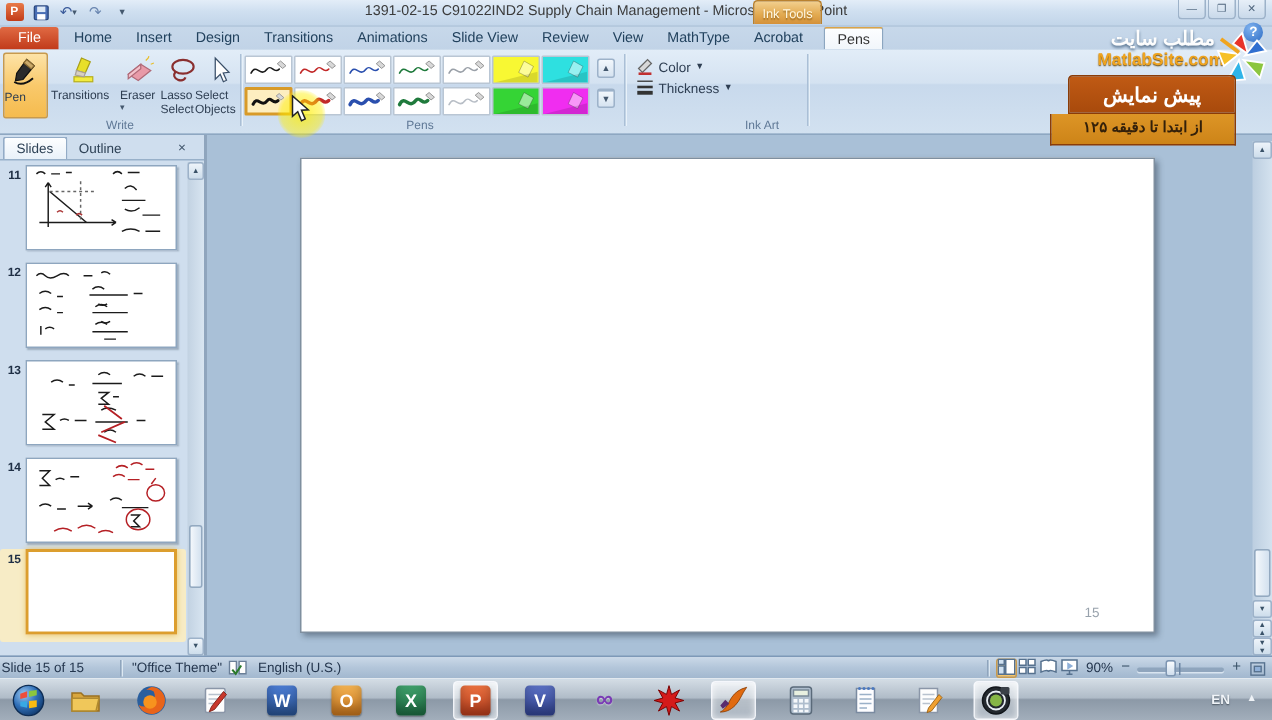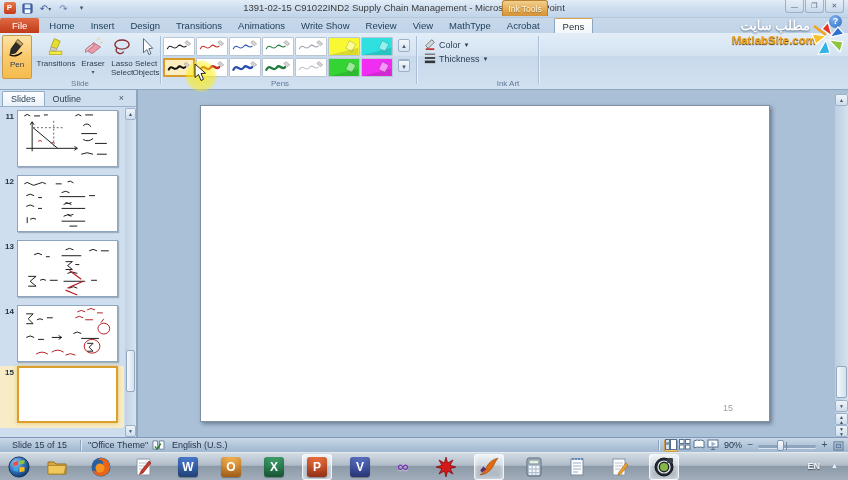--- a/index.html
+++ b/index.html
@@ -34,21 +34,21 @@
     border-top:1px solid #dba448; color:#333; border-radius:2px 2px 0 0; }
 
   
   #ribbon { position:absolute; left:0; top:33px; width:848px; height:57px;
     background:linear-gradient(180deg,#e2edf8 0%,#d4e2f1 40%,#c8d9ec 42%,#d2e1f0 100%);
     border-bottom:1px solid #8ea7c1; }
   .group-label { position:absolute; bottom:1px; font-size:8px; color:#5f7896; text-align:center; }
   .vdiv { position:absolute; top:3px; height:48px; width:1px; background:#aabfd6; box-shadow:1px 0 0 #e8f1f9; }
 
   
-  .wbtn { position:absolute; top:2px; height:44px; text-align:center; border-radius:2px; }
+  .wbtn { position:absolute; top:2px; height:44px; text-align:left; border-radius:2px; }
   .wbtn .wicon { height:22px; display:flex; justify-content:center; padding-top:2px; }
   .wbtn .wicon svg { width:20px; height:20px; }
   .wbtn .wlabel { font-size:8px; color:#2e3e52; line-height:9px; padding-top:2px; }
   .wbtn.sel { background:linear-gradient(180deg,#fde3a7,#f9c96b 50%,#f5bb4e); border:1px solid #c headhunter; }
   .wbtn.sel { border:1px solid #c79a4e; }
   .dd { font-size:6px; color:#44586e; display:block; }
 
   
   #pens-gallery { position:absolute; left:163px; top:4px; width:232px; height:41px; }
   .pen-cell { position:absolute; width:32px; height:19px; background:#fff; border:1px solid #b9c6d4; border-radius:1px; }
@@ -179,21 +179,21 @@
     </div>
   </div>
 
   <div id="tabrow">
       <div class="rtab file">File</div>
       <div class="rtab">Home</div>
       <div class="rtab">Insert</div>
       <div class="rtab">Design</div>
       <div class="rtab">Transitions</div>
       <div class="rtab">Animations</div>
-      <div class="rtab">Write Show</div>
+      <div class="rtab">Slide View</div>
       <div class="rtab">Review</div>
       <div class="rtab">View</div>
       <div class="rtab">MathType</div>
       <div class="rtab" style="margin-right: 6px;">Acrobat</div>
       <div class="rtab active">Pens</div>
     </div>
 
   <div id="ribbon">
     <div id="write-group">
         <div class="wbtn sel" style="left: 2px; width: 30px;">
@@ -326,21 +326,21 @@
         </div>
         <div class="pen-cell" style="left: 198px; top: 21px; background: rgb(240, 45, 240);">
           <svg viewBox="0 0 32 19">
             <path d="M22,3 l7,4 -4,8 -7,-3.5 z" fill="rgba(255,255,255,0.5)" stroke="rgba(0,0,0,0.25)" stroke-width="0.7"></path>
             <path d="M0,19 L32,19 L32,11 Z" fill="rgba(0,0,0,0.12)"></path>
           </svg>
         </div>
       </div>
     <div class="gal-btn" style="left:398px; top:6px;">▲</div>
     <div class="gal-btn" style="left:398px; top:26px; border-top-width:2px;">▼</div>
-    <div class="group-label" style="left:20px; width:120px;">Slide</div>
+    <div class="group-label" style="left:20px; width:120px;">Write</div>
     <div class="group-label" style="left:220px; width:120px;">Pens</div>
     <div class="vdiv" style="left:416px"></div>
     <div class="small-btn" style="left:424px; top:5px;">
       <span><svg viewBox="0 0 14 14">
             <path d="M2,9 L9,2 L12,5 L5,12 Z" fill="#d8d8d8" stroke="#666"></path>
             <rect x="2" y="12" width="10" height="2" fill="#c03030"></rect>
           </svg></span>
       <span>Color</span>
       <span style="font-size:6px;">▼</span>
     </div>
@@ -375,20 +375,24 @@
           <path d="M34,14 L20,17 L28,7 Z" fill="#2f6fd0"></path>
           <path d="M30,32 L19,20 L33,22 Z" fill="#8cc63f"></path>
           <path d="M8,34 L16,20 L20,33 Z" fill="#2fb4e8"></path>
           <path d="M2,14 L16,16 L6,24 Z" fill="#f6c026"></path>
           <path d="M4,6 Q12,12 16,15" fill="none" stroke="#f0a41e" stroke-width="2.5"></path>
         </g>
       </svg>
     </div>
   </div>
 
+  <div id="banner">
+    <div id="banner-title">پیش نمایش</div>
+    <div id="banner-sub">از ابتدا تا دقیقه ۱۲۵</div>
+  </div>
 
   <div id="main">
     <div id="left-panel">
       <div id="panel-tabs">
         <div class="ptab active">Slides</div>
         <div class="ptab">Outline</div>
       </div>
       <div id="panel-close">×</div>
       <div id="thumb-list" style="position: absolute; left: 0px; top: 18px; width: 124px; height: 329px;">
           <div class="slide-row" style="top: 2px; height: 62px;">
@@ -471,21 +475,21 @@
         <div class="scroll-btn" style="top:0; width:13px;">▲</div>
         <div class="scroll-thumb" style="top:272px; height:32px; width:11px;"></div>
         <div class="scroll-btn" style="top:306px; width:13px;">▼</div>
         <div class="scroll-btn" style="top:319px; width:13px; line-height:5px; padding-top:1px;">▲<br>▲</div>
         <div class="scroll-btn" style="top:331px; width:13px; line-height:5px; padding-top:1px;">▼<br>▼</div>
       </div>
     </div>
   </div>
 
   <div id="statusbar">
-    <div class="sb-item" style="left:12px;">Slide 15 of 15</div>
+    <div class="sb-item" style="left:1px;">Slide 15 of 15</div>
     <div class="sb-sep" style="left:80px;"></div>
     <div class="sb-item" style="left:88px;">"Office Theme"</div>
     <div class="sb-item" style="left:152px; top:2px;">
       <svg width="13" height="11" viewBox="0 0 14 12">
           <path d="M1,1 h5 v9 h-5 z M8,1 h5 v9 h-5 z" fill="#fdfdfd" stroke="#6a7f98"></path>
           <path d="M3,7 l2.5,3 4,-6" stroke="#2a7a2a" fill="none" stroke-width="1.5"></path>
         </svg>
     </div>
     <div class="sb-item" style="left:172px;">English (U.S.)</div>
     <div class="sb-sep" style="left:658px;"></div>

